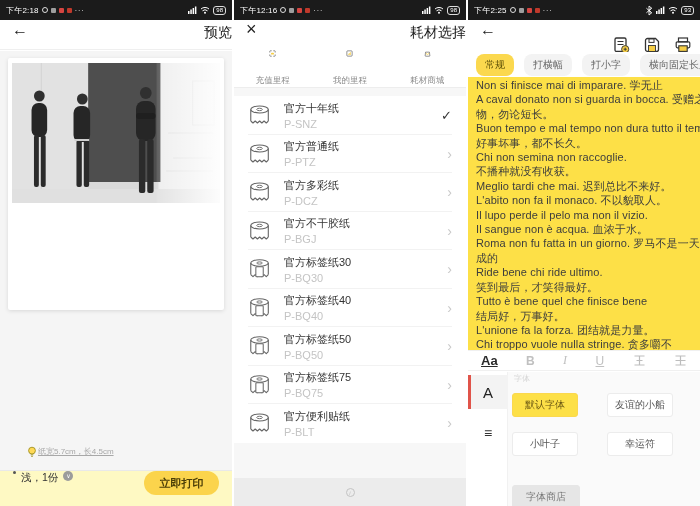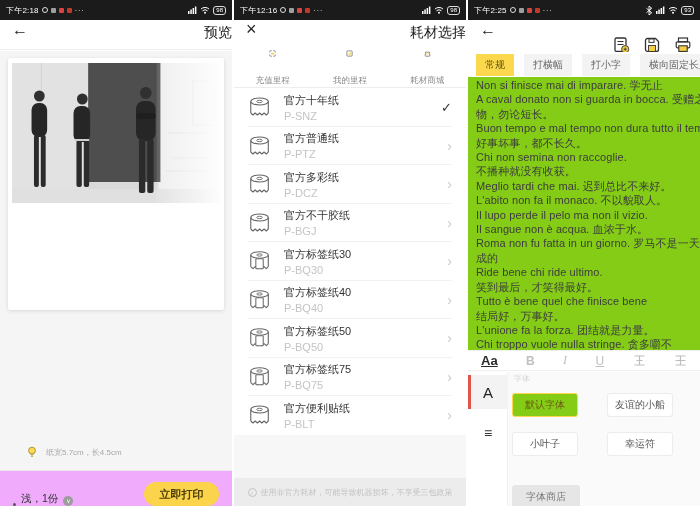--- a/index.html
+++ b/index.html
@@ -25,63 +25,63 @@
   .nav .back { position:absolute; left:12px; top:7px; font-size:16px; color:#222; cursor:pointer; }
   .nav .title { position:absolute; left:0; right:0; top:10px; text-align:right; font-size:14px;
     color:#1a1a1a; font-weight:500; }
   .nav.noline { border-bottom:none; }
 
   
   .pv-body { position:absolute; top:51px; bottom:0; left:0; right:0; background:#f5f5f5; }
   .photo-card { position:absolute; left:8px; top:7px; width:216px; height:252px; background:#fff;
     border-radius:2px; box-shadow:0 1px 4px rgba(0,0,0,.12); }
   .photo-card svg { position:absolute; left:4px; top:5px; }
-  .paper-info { position:absolute; left:26px; top:395px; display:flex; align-items:flex-end; gap:8px;
-    font-size:8px; color:#a8a8a8; }
-  .pv-foot { position:absolute; left:0; right:0; bottom:0; height:36px; background:#f0abfc;
-    border-top:1px solid #e9e9e9; display:flex; align-items:flex-end; padding:0 13px; }
+  .paper-info { position:absolute; left:26px; top:395px; display:flex; align-items:flex-start; gap:0;
+    font-size:8px; color:#a8a8a8;text-decoration:underline; }
+  .pv-foot { position:absolute; left:0; right:0; bottom:0; height:36px; background:#fef9c3;
+    border-top:1px solid #e9e9e9; display:flex; align-items:flex-start; padding:0 13px; }
   .dens-dot { width:3px; height:3px; border-radius:50%; background:#555; margin-right:5px; }
   .pv-opts { font-size:10.5px; color:#333; }
   .circ-dd { width:10px; height:10px; border-radius:50%; background:#9c9c9c; color:#fff;
     font-size:6px; line-height:10px; text-align:center; margin-left:5px; cursor:pointer; }
   .print-btn { margin-left:auto; width:75px; height:24px; border:none; border-radius:12px;
     background:#fbd44c; color:#4c3e07; font-size:11px; font-weight:600; cursor:pointer;
     font-family:inherit; }
 
   
   .svc-tabs { position:absolute; top:50px; left:0; right:0; height:38px; background:#fff;
     border-bottom:1px solid #ededed; display:flex; }
   .svc-tab { flex:1; display:flex; flex-direction:column; align-items:center; justify-content:center;
     gap:18px; cursor:pointer; }
   .svc-tab .lbl { font-size:8.5px; color:#8a8a8a; }
   .mid-body { position:absolute; top:88px; bottom:0; left:0; right:0; background:#f7f7f7; }
-  .clist { position:absolute; top:0; left:0; right:0; background:#fff; }
+  .clist { position:absolute; top:8px; left:0; right:0; background:#fff; }
   .crow { height:38.5px; display:flex; align-items:center; padding:0 14px; position:relative; cursor:pointer; }
   .crow:not(:last-child):after { content:''; position:absolute; left:14px; right:14px; bottom:0;
     border-bottom:1px solid #f2f2f2; }
   .ctext { margin-left:12px; }
   .cname { font-size:11px; color:#333; }
   .ccode { font-size:11px; color:#c4c4c4; margin-top:2px; }
   .ctrail { margin-left:auto; }
   .chk { font-size:13px; color:#333; }
   .chev { font-size:14px; color:#c9c9c9; line-height:12px; }
   .notice { position:absolute; left:0; right:0; bottom:0; height:28px; background:#ececec;
     display:flex; align-items:center; justify-content:center; gap:4px; font-size:8px; color:#c3c3c3; }
   .info-ic { width:9px; height:9px; border:1px solid #c3c3c3; border-radius:50%; font-size:6px;
     line-height:8px; text-align:center; font-style:italic; }
 
   
   .ed-navicons { position:absolute; right:8px; top:22px; display:flex; gap:13px; }
   .ed-navicons svg { cursor:pointer; }
   .mode-tabs { position:absolute; top:52px; left:0; right:0; height:26px; display:flex;
     align-items:center; gap:10px; padding:0 8px; background:#fff; overflow:hidden; }
-  .chip { flex:none; padding:4px 9px; border-radius:0; font-size:10px; color:#666;
+  .chip { flex:none; padding:4px 9px; border-radius:8px; font-size:10px; color:#666;
     background:#f3f3f3; white-space:nowrap; cursor:pointer; }
   .chip.on { background:#fbd84e; color:#5f5107; }
-  .ed-text { position:absolute; top:77px; left:0; right:0; height:273px; background:#84cc16;
+  .ed-text { position:absolute; top:77px; left:0; right:0; height:273px; background:#fde047;
     padding:1px 8px 0 8px; overflow:hidden; cursor:text; }
   .ed-line { font-size:11px; line-height:14.4px; color:#3d3d3d; letter-spacing:.1px; white-space:nowrap; }
   .fmt-bar { position:absolute; top:350px; left:0; right:0; height:21px; border-top:1px solid #f0f0f0;
     border-bottom:1px solid #f0f0f0; background:#fff; display:flex; align-items:center;
     justify-content:space-between; padding:0 13px; }
   .fmt { font-size:12px; color:#c0c0c0; cursor:pointer; }
   .fmt.aa { color:#2b2b2b; font-size:13px; font-weight:600;text-decoration:underline; }
   .fmt.b { font-weight:700; }
   .fmt.i { font-style:italic; font-family:"Liberation Serif", serif; }
   .fmt.u { text-decoration:underline; }
@@ -90,21 +90,21 @@
     border-right:1px solid #f1f1f1; }
   .rail-a { position:absolute; left:0; top:3px; width:40px; height:34px; background:#f3f3f3;
     display:flex; align-items:center; justify-content:center; font-size:15px; color:#222; cursor:pointer; }
   .rail-a:before { content:''; position:absolute; left:0; top:0; bottom:0; width:2.5px; background:#e0544a; }
   .rail-al { position:absolute; left:0; top:48px; width:40px; height:26px; display:flex;
     align-items:center; justify-content:center; font-size:14px; color:#333; cursor:pointer; }
   .sec-lbl { position:absolute; left:46px; top:1px; font-size:8px; color:#d5d5d5; }
   .fchip { position:absolute; width:66px; height:24px; border-radius:3px; background:#fff;
     border:1px solid #ececec; font-size:10px; color:#555; display:flex; align-items:center;
     justify-content:center; cursor:pointer; }
-  .fchip.on { background:#84cc16; border-color:#fbd84e; color:#6a5713; }
+  .fchip.on { background:#fde047; border-color:#fbd84e; color:#6a5713; }
   .fchip.store { background:#e6e6e6; border-color:#e6e6e6; color:#777; width:68px; }
 </style>
 </head>
 <body>
 
 <svg width="0" height="0" style="position:absolute">
   <defs>
     <symbol id="sig" viewBox="0 0 9 8">
       <rect x="0" y="5" width="1.5" height="3" fill="#fff"></rect>
         <rect x="2.3" y="3.5" width="1.5" height="4.5" fill="#fff"></rect>
@@ -375,21 +375,20 @@
           </svg>
         <div class="ctext">
           <div class="cname">官方便利贴纸</div>
           <div class="ccode">P-BLT</div>
         </div>
         <span class="ctrail chev">›</span>
       </div>
     </div>
     <div class="notice">
       <span class="info-ic">i</span>
-      <span>使用非官方耗材，可能导致机器损坏，不享受三包政策</span>
     </div>
   </div>
 </div>
 
 <div class="panel">
   <div class="sbar">
     <span class="time">下午2:25</span>
     <span class="alarm"></span>
     <span class="appic a-gray"></span>
     <span class="appic a-red"></span>

